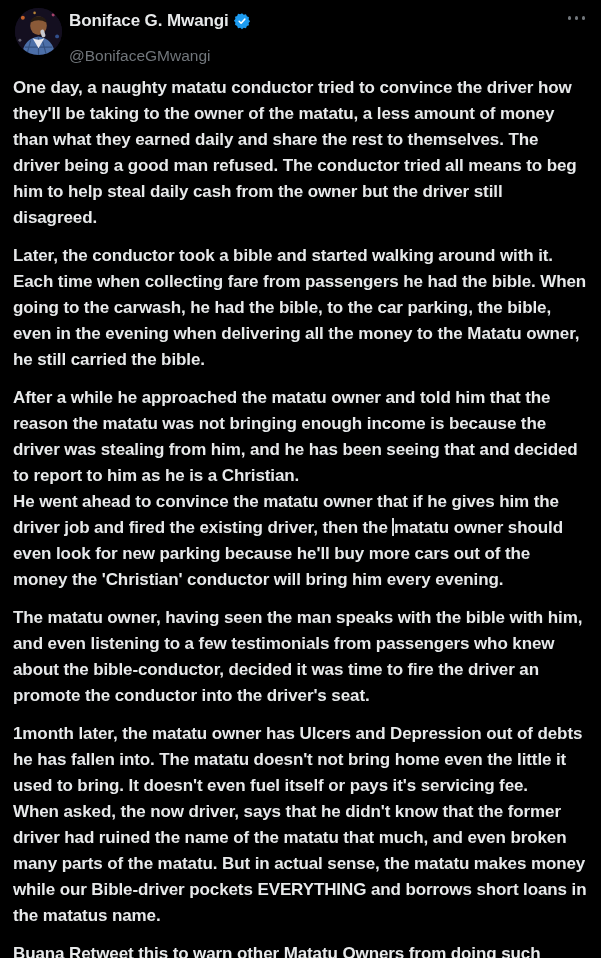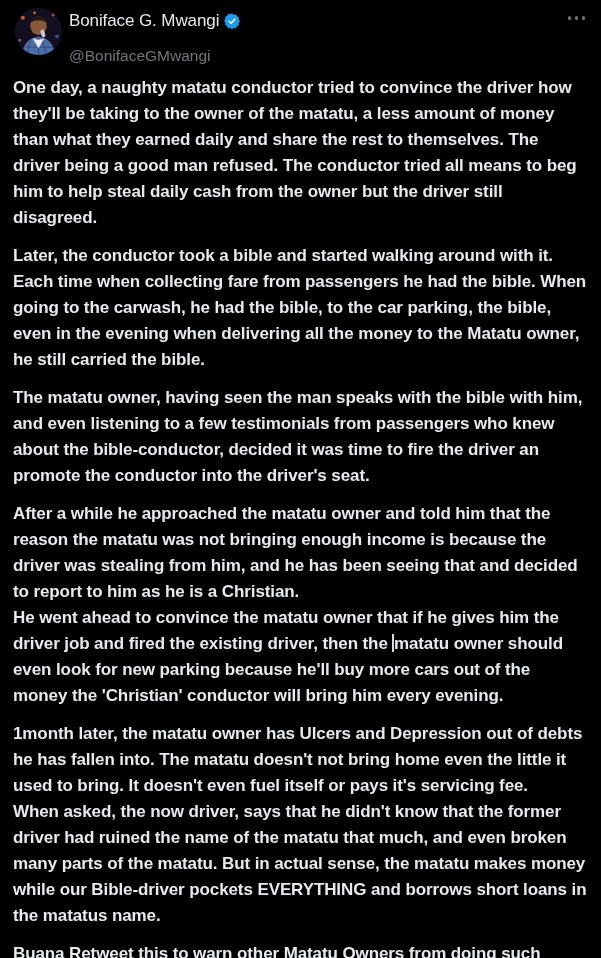--- a/index.html
+++ b/index.html
@@ -37,21 +37,21 @@
     flex: 1 1 auto;
     min-width: 0;
   }
   .name-row {
     display: flex;
     align-items: center;
     gap: 4px;
   }
   .display-name {
     color: #e7e9ea;
-    font-weight: 400;
+    font-weight: 700;
     font-size: 17px;
     line-height: 21px;
     letter-spacing: -0.1px;
     white-space: nowrap;
   }
   .verified-badge {
     width: 18px;
     height: 18px;
     flex: 0 0 auto;
   }
@@ -138,21 +138,21 @@
     <button class="more-button" aria-label="More">
       <span class="dot"></span>
       <span class="dot"></span>
       <span class="dot"></span>
     </button>
   </div>
 
   <div class="tweet-body">
     <p>One day, a naughty matatu conductor tried to convince the driver how they'll be taking to the owner of the matatu, a less amount of money than what they earned daily and share the rest to themselves. The driver being a good man refused. The conductor tried all means to beg him to help steal daily cash from the owner but the driver still disagreed.</p>
     <p>Later, the conductor took a bible and started walking around with it. Each time when collecting fare from passengers he had the bible. When going to the carwash, he had the bible, to the car parking, the bible, even in the evening when delivering all the money to the Matatu owner, he still carried the bible.</p>
-    <p>The matatu owner, having seen the man speaks with the bible with him, and even listening to a few testimonials from passengers who knew about the bible-conductor, decided it was time to fire the driver an promote the conductor into the driver's seat.</p>
     <p><span>After a while he approached the matatu owner and told him that the reason the matatu was not bringing enough income is because the driver was stealing from him, and he has been seeing that and decided to report to him as he is a Christian.
 He went ahead to convince the matatu owner that if he gives him the driver job and fired the existing driver, then the </span><span class="text-caret"></span><span>matatu owner should even look for new parking because he'll buy more cars out of the money the 'Christian' conductor will bring him every evening.</span></p>
+    <p>The matatu owner, having seen the man speaks with the bible with him, and even listening to a few testimonials from passengers who knew about the bible-conductor, decided it was time to fire the driver an promote the conductor into the driver's seat.</p>
     <p>1month later, the matatu owner has Ulcers and Depression out of debts he has fallen into. The matatu doesn't not bring home even the little it used to bring. It doesn't even fuel itself or pays it's servicing fee.
 When asked, the now driver, says that he didn't know that the former driver had ruined the name of the matatu  that much, and even broken many parts of the matatu. But in actual sense, the matatu makes money while our Bible-driver pockets EVERYTHING and borrows short loans in the matatus name.</p>
     <p>Buana Retweet this to warn other Matatu Owners from doing such mistakes.</p>
   </div>
 
 </div>
 
 </body></html>

